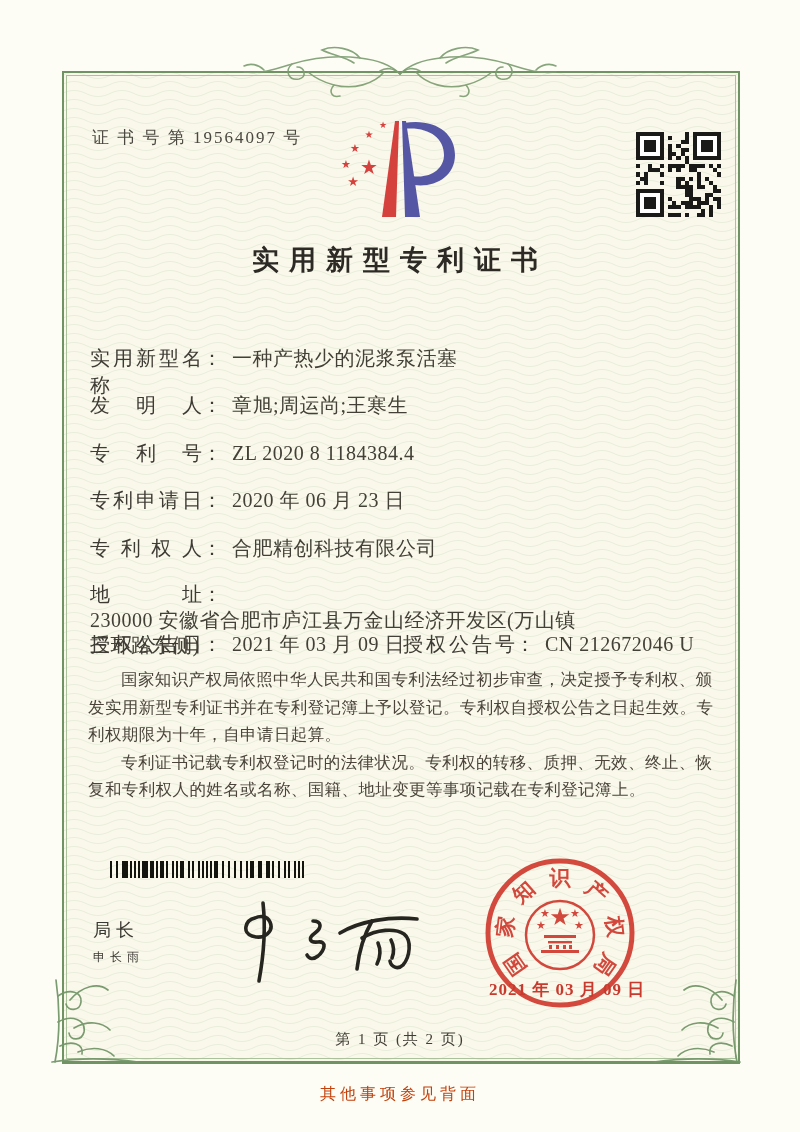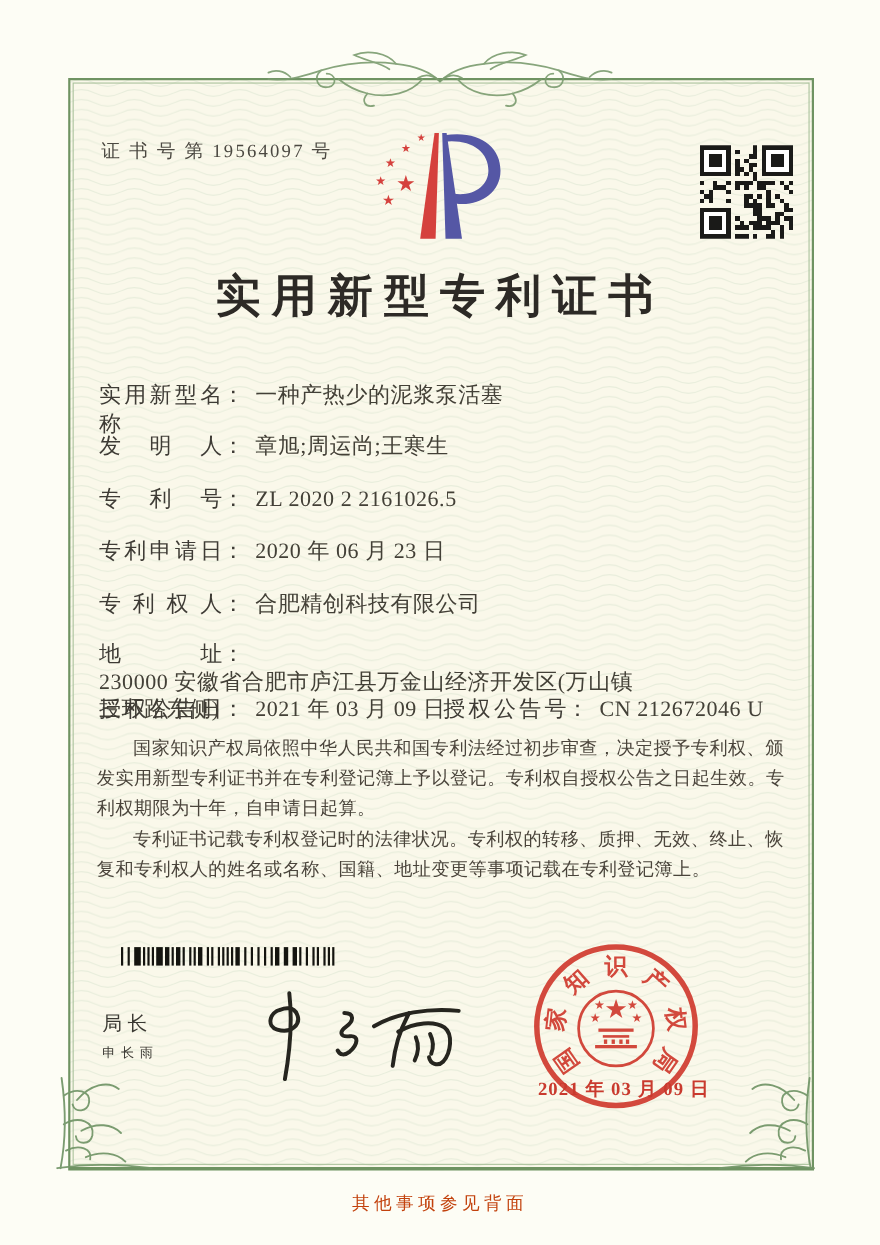--- a/index.html
+++ b/index.html
@@ -18,21 +18,21 @@
   .ornament{position:absolute;z-index:2;}
   #top-ornament{left:240px;top:40px;}
   #corner-left{left:48px;top:978px;}
   #corner-right{left:652px;top:978px;}
   
   .content{position:absolute;inset:0;z-index:3;}
   .cert-no{position:absolute;left:92px;top:126px;font-size:17px;letter-spacing:2px;color:#4b4841;}
   .logo{position:absolute;left:333px;top:114px;}
   .qr{position:absolute;left:636px;top:132px;width:85px;height:85px;}
   .doc-title{position:absolute;left:0;right:0;top:242px;text-align:center;
-    font-size:41px;font-weight:700;letter-spacing:10px;color:#2d2a26;}
+    font-size:27px;font-weight:700;letter-spacing:10px;color:#2d2a26;}
   .field-row{position:absolute;left:90px;width:640px;font-size:20px;}
   .f-label{display:inline-block;width:112px;text-align:justify;text-align-last:justify;color:#3e3b35;vertical-align:top;}
   .f-colon{margin-right:10px;color:#3e3b35;}
   .f-value{color:#434037;letter-spacing:.5px;}
   .f-value.wrap{display:inline-block;width:502px;vertical-align:top;line-height:25px;font-family:Liberation Serif, serif;}
   .pair2{position:absolute;left:313px;top:0;}
   .body-text{position:absolute;left:88px;top:666px;width:628px;}
   .body-text p{margin:0;font-size:16.5px;line-height:27.5px;text-indent:2em;color:#4a443b;letter-spacing:.4px;}
   .barcode{position:absolute;left:110px;top:861px;width:200px;height:17px;}
   .officer-title{position:absolute;left:93px;top:918px;font-size:18px;letter-spacing:5px;color:#3a3832;}
@@ -237,21 +237,21 @@
 
     <div class="doc-title">实用新型专利证书</div>
 
     <div class="field-row" style="top:345px">
       <span class="f-label">实用新型名称</span><span class="f-colon">：</span><span class="f-value">一种产热少的泥浆泵活塞</span>
     </div>
     <div class="field-row" style="top:392px">
       <span class="f-label">发明人</span><span class="f-colon">：</span><span class="f-value">章旭;周运尚;王寒生</span>
     </div>
     <div class="field-row" style="top:440px">
-      <span class="f-label">专利号</span><span class="f-colon">：</span><span class="f-value">ZL 2020 2 2161026.5</span>
+      <span class="f-label">专利号</span><span class="f-colon">：</span><span class="f-value">ZL 2020 8 1184384.4</span>
     </div>
     <div class="field-row" style="top:487px">
       <span class="f-label">专利申请日</span><span class="f-colon">：</span><span class="f-value">2020 年 06 月 23 日</span>
     </div>
     <div class="field-row" style="top:535px">
       <span class="f-label">专利权人</span><span class="f-colon">：</span><span class="f-value">合肥精创科技有限公司</span>
     </div>
     <div class="field-row" style="top:581px">
       <span class="f-label">地址</span><span class="f-colon">：</span><span class="f-value wrap">230000 安徽省合肥市庐江县万金山经济开发区(万山镇三环路东侧)</span>
     </div>
@@ -346,15 +346,16 @@
         <rect x="-12" y="8" width="24" height="2.4"></rect>
         <rect x="-11" y="12" width="3" height="4"></rect>
         <rect x="-4" y="12" width="3" height="4"></rect>
         <rect x="3" y="12" width="3" height="4"></rect>
         <rect x="9" y="12" width="3" height="4"></rect>
         <rect x="-19" y="17" width="38" height="3"></rect>
       </g>
     </svg>
     <div class="seal-date">2021 年 03 月 09 日</div>
 
+    <div class="page-info">第 1 页 (共 2 页)</div>
     <div class="back-note">其他事项参见背面</div>
   </div>
 </div>
 
 </body></html>

